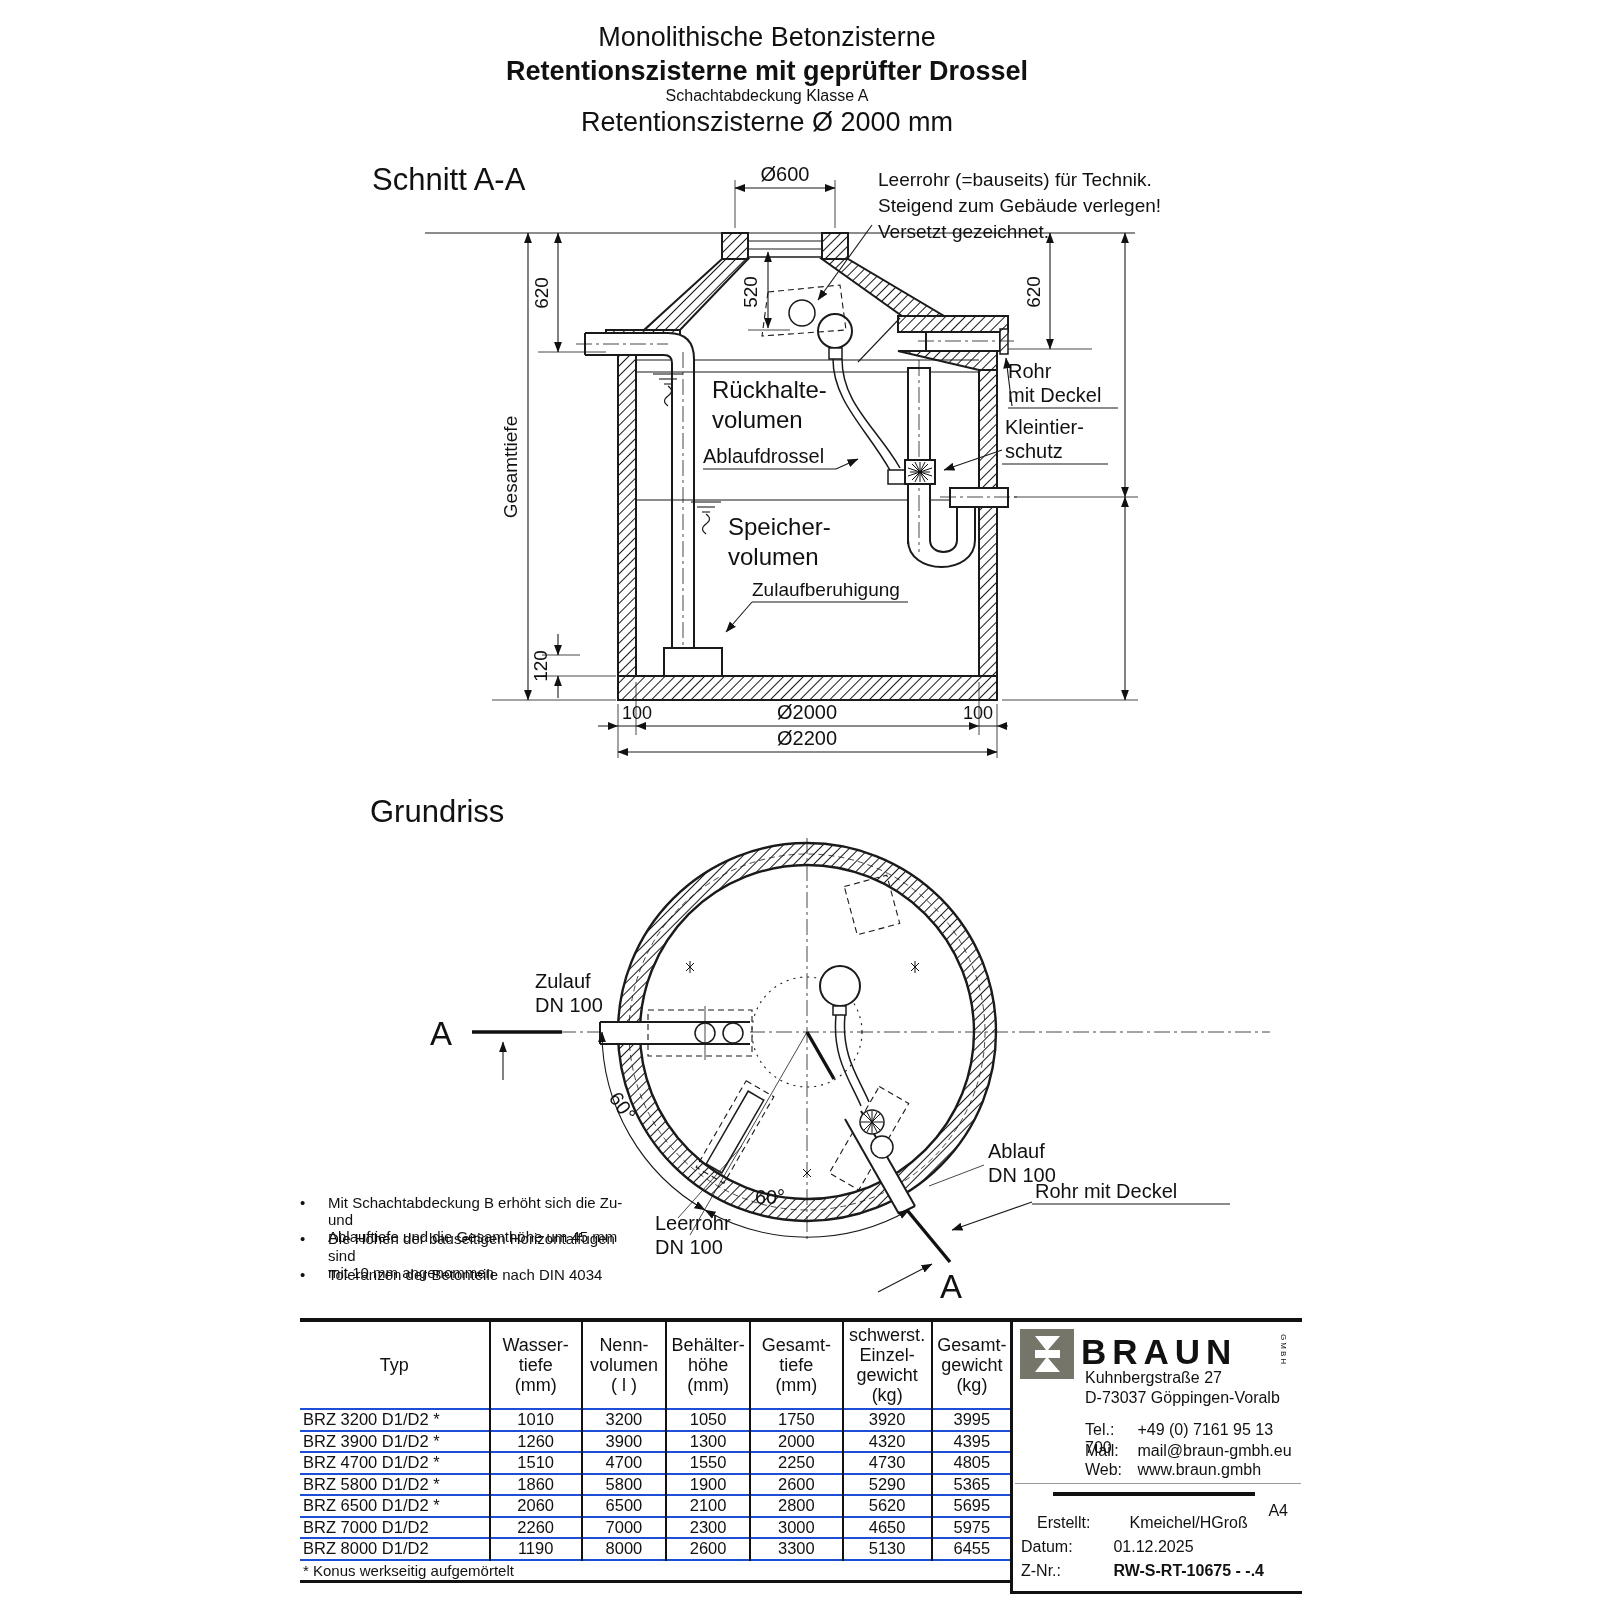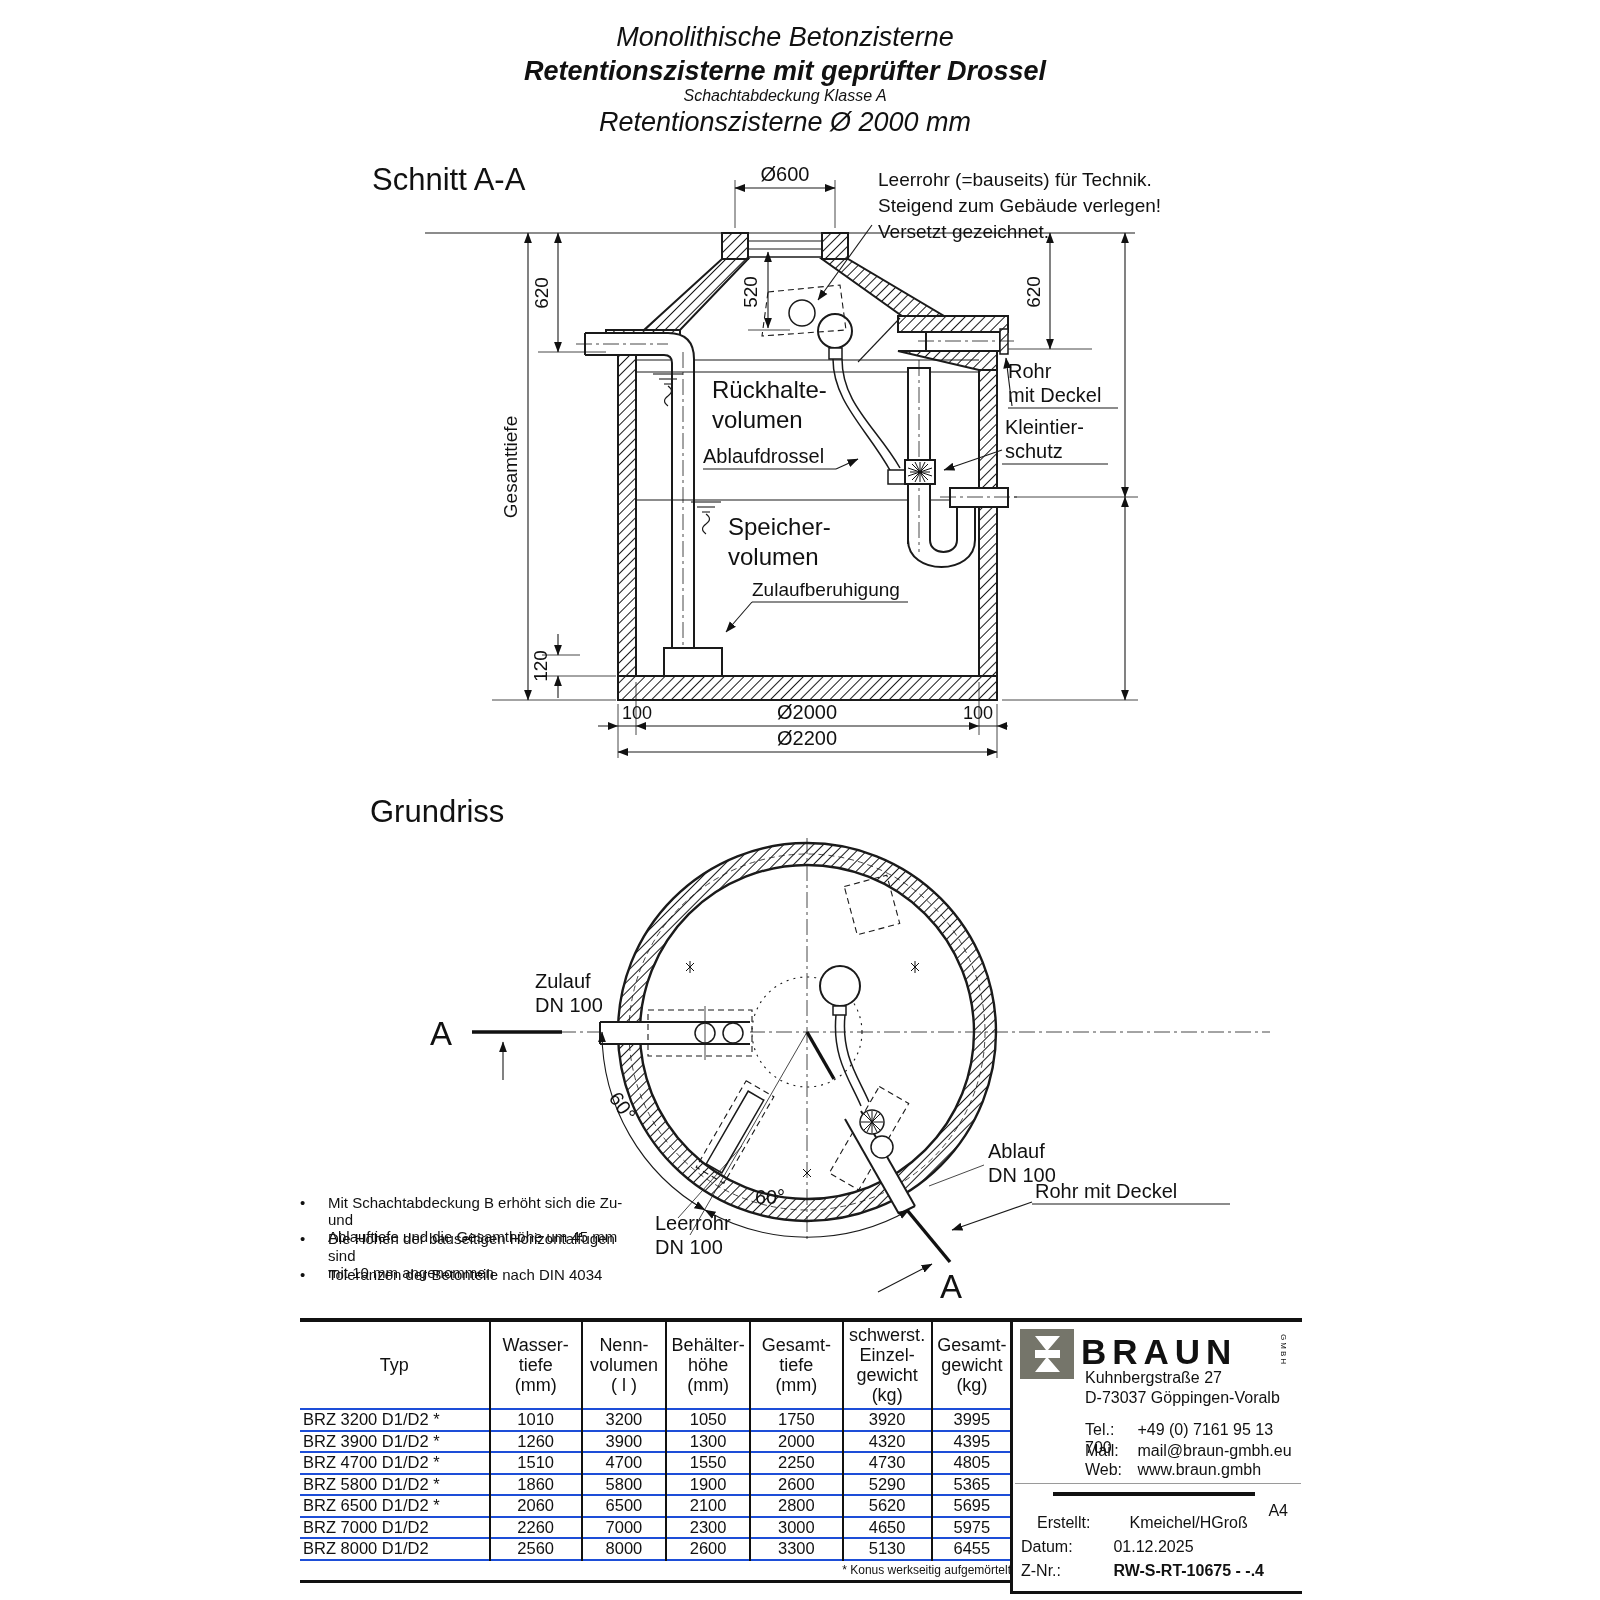--- a/index.html
+++ b/index.html
@@ -1,20 +1,20 @@
 <!DOCTYPE html>
 <html><head>
 <meta charset="utf-8">
 <style>
   html,body{margin:0;padding:0;background:#fff;}
   #stage{position:relative;width:1600px;height:1600px;background:#fff;color:#111;
          font-family:"Liberation Sans", sans-serif; overflow:hidden;}
   .abs{position:absolute;}
   
-  #hdr{left:385px;top:22px;width:800px;text-align:center;font-style:italic;}
+  #hdr{left:367px;top:22px;width:800px;text-align:center;}
   #hdr .t1{font-size:27px;}
   #hdr .t2{font-size:27px;font-weight:bold;margin-top:3px;}
   #hdr .t3{font-size:16px;}
   #hdr .t4{font-size:27px;margin-top:2px;}
   
   svg{position:absolute;left:0;top:0;}
   svg text{fill:#111;font-family:"Liberation Sans",sans-serif;}
   .ln{stroke:#1a1a1a;fill:none;}
   .w25{stroke-width:2.4;} .w2{stroke-width:2;} .w15{stroke-width:1.5;}
   .w1{stroke-width:1.1;} .w07{stroke-width:0.8;}
@@ -30,21 +30,21 @@
   .note .tx{margin-left:28px;}
   
   #spec{left:300px;top:1318px;width:711px;}
   table{border-collapse:collapse;table-layout:fixed;width:711px;
         border-top:4px solid #111;border-bottom:3px solid #111;}
   th,td{font-weight:normal;padding:0;white-space:pre-line;}
   th{font-size:18px;line-height:20px;height:86px;vertical-align:middle;text-align:center;}
   td{font-size:16.5px;height:19.5px;line-height:19px;text-align:center;border-top:2px solid #1d4ed8;}
   th+th, td+td{border-left:2px solid #111;}
   td.c-typ{text-align:left;padding-left:3px;}
-  tr.foot td{border-left:none;text-align:right;padding-left:3px;font-size:12px;height:18px;}
+  tr.foot td{border-left:none;text-align:left;padding-left:3px;font-size:15px;height:18px;}
   
   #tblock{left:1010px;top:1318px;width:292px;height:276px;
           border-left:3px solid #111;border-top:4px solid #111;border-bottom:3px solid #111;
           box-sizing:border-box;}
   #tblock .logo{left:7px;top:7px;width:54px;height:50px;}
   #tblock .brand{left:68px;top:10px;font-size:35px;font-weight:bold;letter-spacing:6px;}
   #tblock .gmbh{left:266px;top:12px;font-size:8px;letter-spacing:2px;
                 writing-mode:vertical-rl;}
   #tblock .a1{left:72px;top:47px;font-size:16px;}
   #tblock .a2{left:72px;top:67px;font-size:16px;}
@@ -427,21 +427,21 @@
             <td class="c-typ">BRZ 7000 D1/D2</td>
             <td>2260</td>
             <td>7000</td>
             <td>2300</td>
             <td>3000</td>
             <td>4650</td>
             <td>5975</td>
           </tr>
           <tr>
             <td class="c-typ">BRZ 8000 D1/D2</td>
-            <td>2560</td>
+            <td>1190</td>
             <td>8000</td>
             <td>2600</td>
             <td>3300</td>
             <td>5130</td>
             <td>6455</td>
           </tr>
         </tbody>
       <tbody>
         <tr class="foot">
           <td colspan="7">* Konus werkseitig aufgemörtelt</td>

